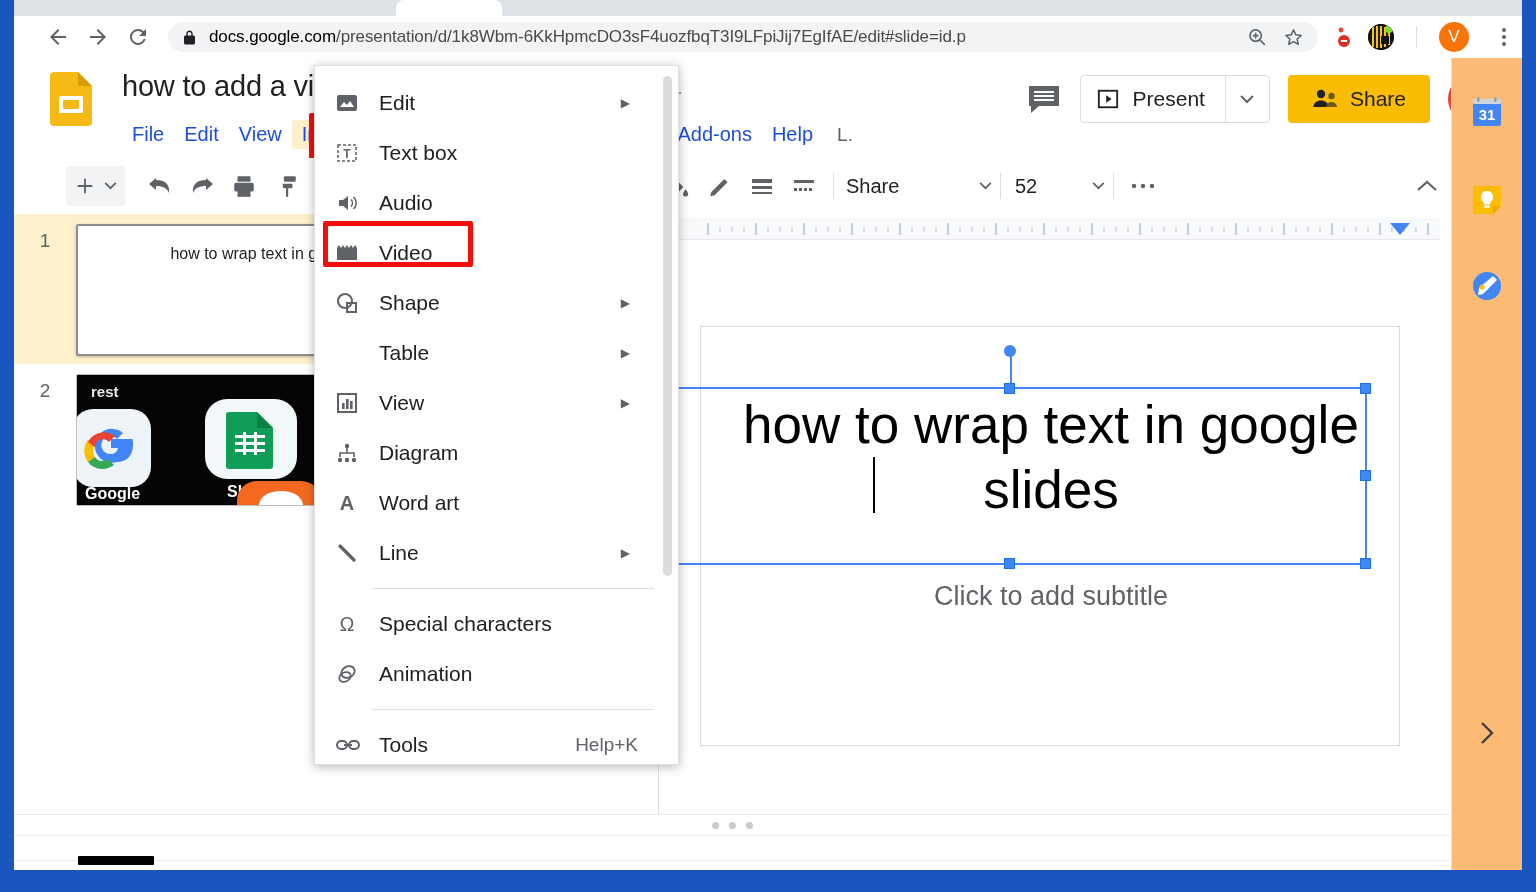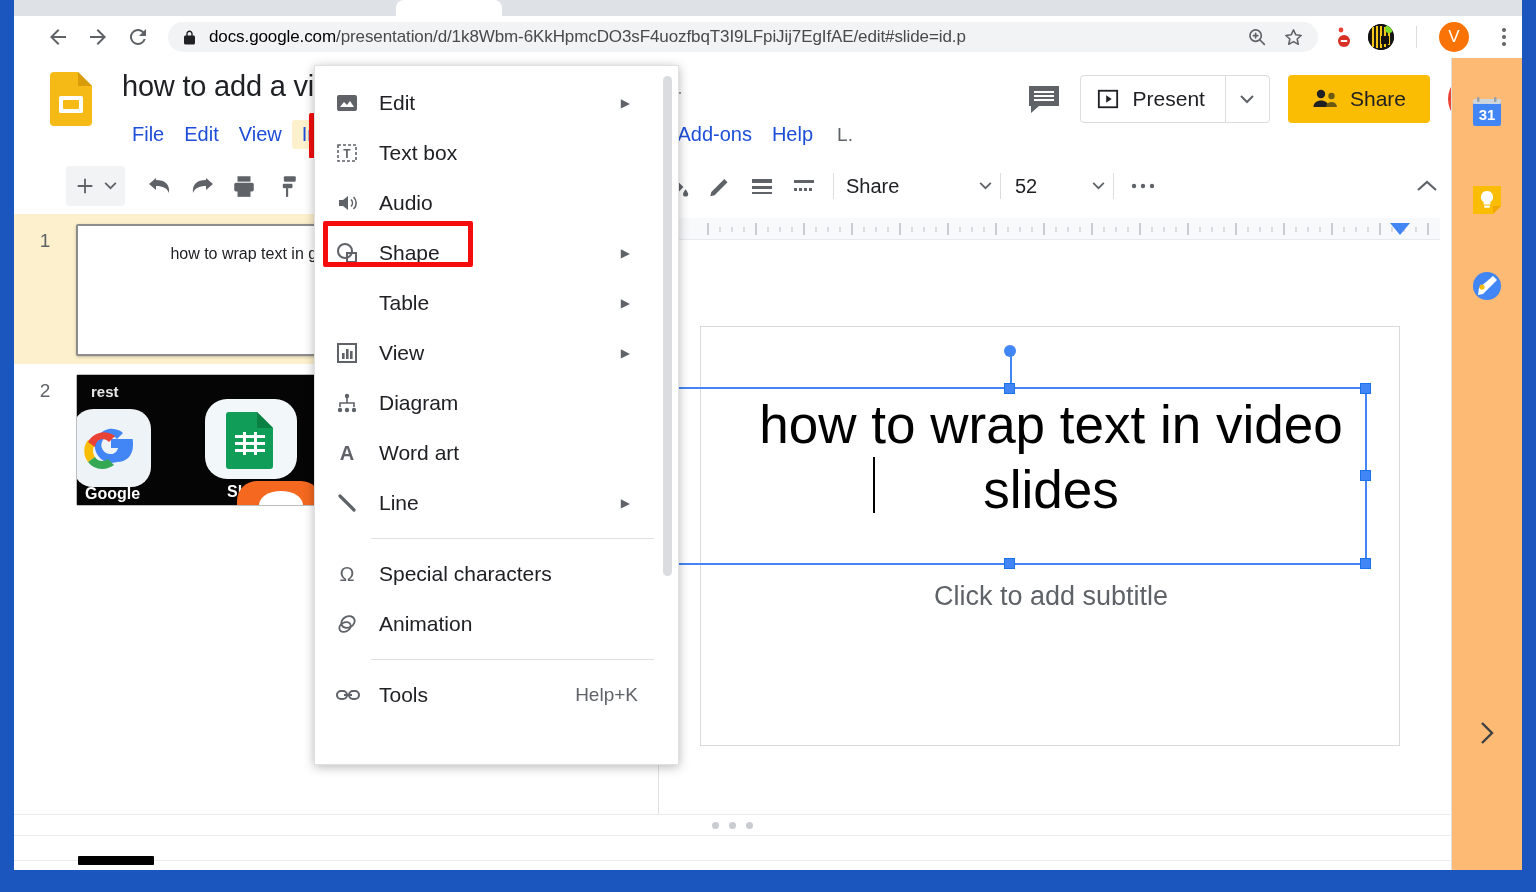--- a/index.html
+++ b/index.html
@@ -595,21 +595,21 @@
                 <path d="M40 5v12M88 5v12M136 5v12M184 5v12M232 5v12M280 5v12M328 5v12M376 5v12M424 5v12M472 5v12M520 5v12M568 5v12M616 5v12M664 5v12M712 5v12M760 5v12"></path>
               </g>
               <g stroke="#bdc1c6" stroke-width="1">
                 <path d="M52 9v5M64 9v5M76 9v5M100 9v5M112 9v5M124 9v5M148 9v5M160 9v5M172 9v5M196 9v5M208 9v5M220 9v5M244 9v5M256 9v5M268 9v5M292 9v5M304 9v5M316 9v5M340 9v5M352 9v5M364 9v5M388 9v5M400 9v5M412 9v5M436 9v5M448 9v5M460 9v5M484 9v5M496 9v5M508 9v5M532 9v5M544 9v5M556 9v5M580 9v5M592 9v5M604 9v5M628 9v5M640 9v5M652 9v5M676 9v5M688 9v5M700 9v5M724 9v5M736 9v5M748 9v5"></path>
               </g>
             </svg>
             <div class="indent-marker"></div>
           </div>
 
           <div class="slide-canvas">
-            <div class="canvas-title">how to wrap text in video
+            <div class="canvas-title">how to wrap text in google
 slides</div>
             <div class="canvas-sub">Click to add subtitle</div>
 
             <div class="sel-box">
               <div class="rot-stem"></div>
               <div class="rot-knob"></div>
               <div class="handle" style="left:-6px; top:-6px;"></div>
               <div class="handle" style="left:50%; margin-left:-6px; top:-6px;"></div>
               <div class="handle" style="right:-6px; top:-6px;"></div>
               <div class="handle" style="right:-6px; top:50%; margin-top:-6px;"></div>
@@ -695,20 +695,29 @@
         <div class="dd-item">
           <span class="dd-ico">
             <svg width="24" height="24" viewBox="0 0 24 24">
                 <path d="M4 9h4l5-4v14l-5-4H4z" fill="#5f6368"></path>
                 <path d="M16 8.5a5 5 0 0 1 0 7M18.5 6a8 8 0 0 1 0 12" stroke="#5f6368" stroke-width="1.6" fill="none"></path>
               </svg>
           </span>
           <span class="dd-label">Audio</span>
         </div>
 
+        <div class="dd-item">
+          <span class="dd-ico">
+            <svg width="24" height="22" viewBox="0 0 24 22">
+                <path d="M2 6h20v12H2z" fill="#5f6368"></path>
+                <path d="M2 6l2-3 2 3 2-3 2 3 2-3 2 3 2-3 2 3 2-3 2 3z" fill="#5f6368"></path>
+              </svg>
+          </span>
+          <span class="dd-label">Video</span>
+        </div>
 
         <div class="dd-item">
           <span class="dd-ico">
             <svg width="24" height="24" viewBox="0 0 24 24">
                 <circle cx="10" cy="10" r="7" fill="none" stroke="#5f6368" stroke-width="2"></circle>
                 <rect x="12" y="12" width="9" height="9" fill="none" stroke="#5f6368" stroke-width="2"></rect>
               </svg>
           </span>
           <span class="dd-label">Shape</span>
           <span class="dd-arrow">▶</span>

